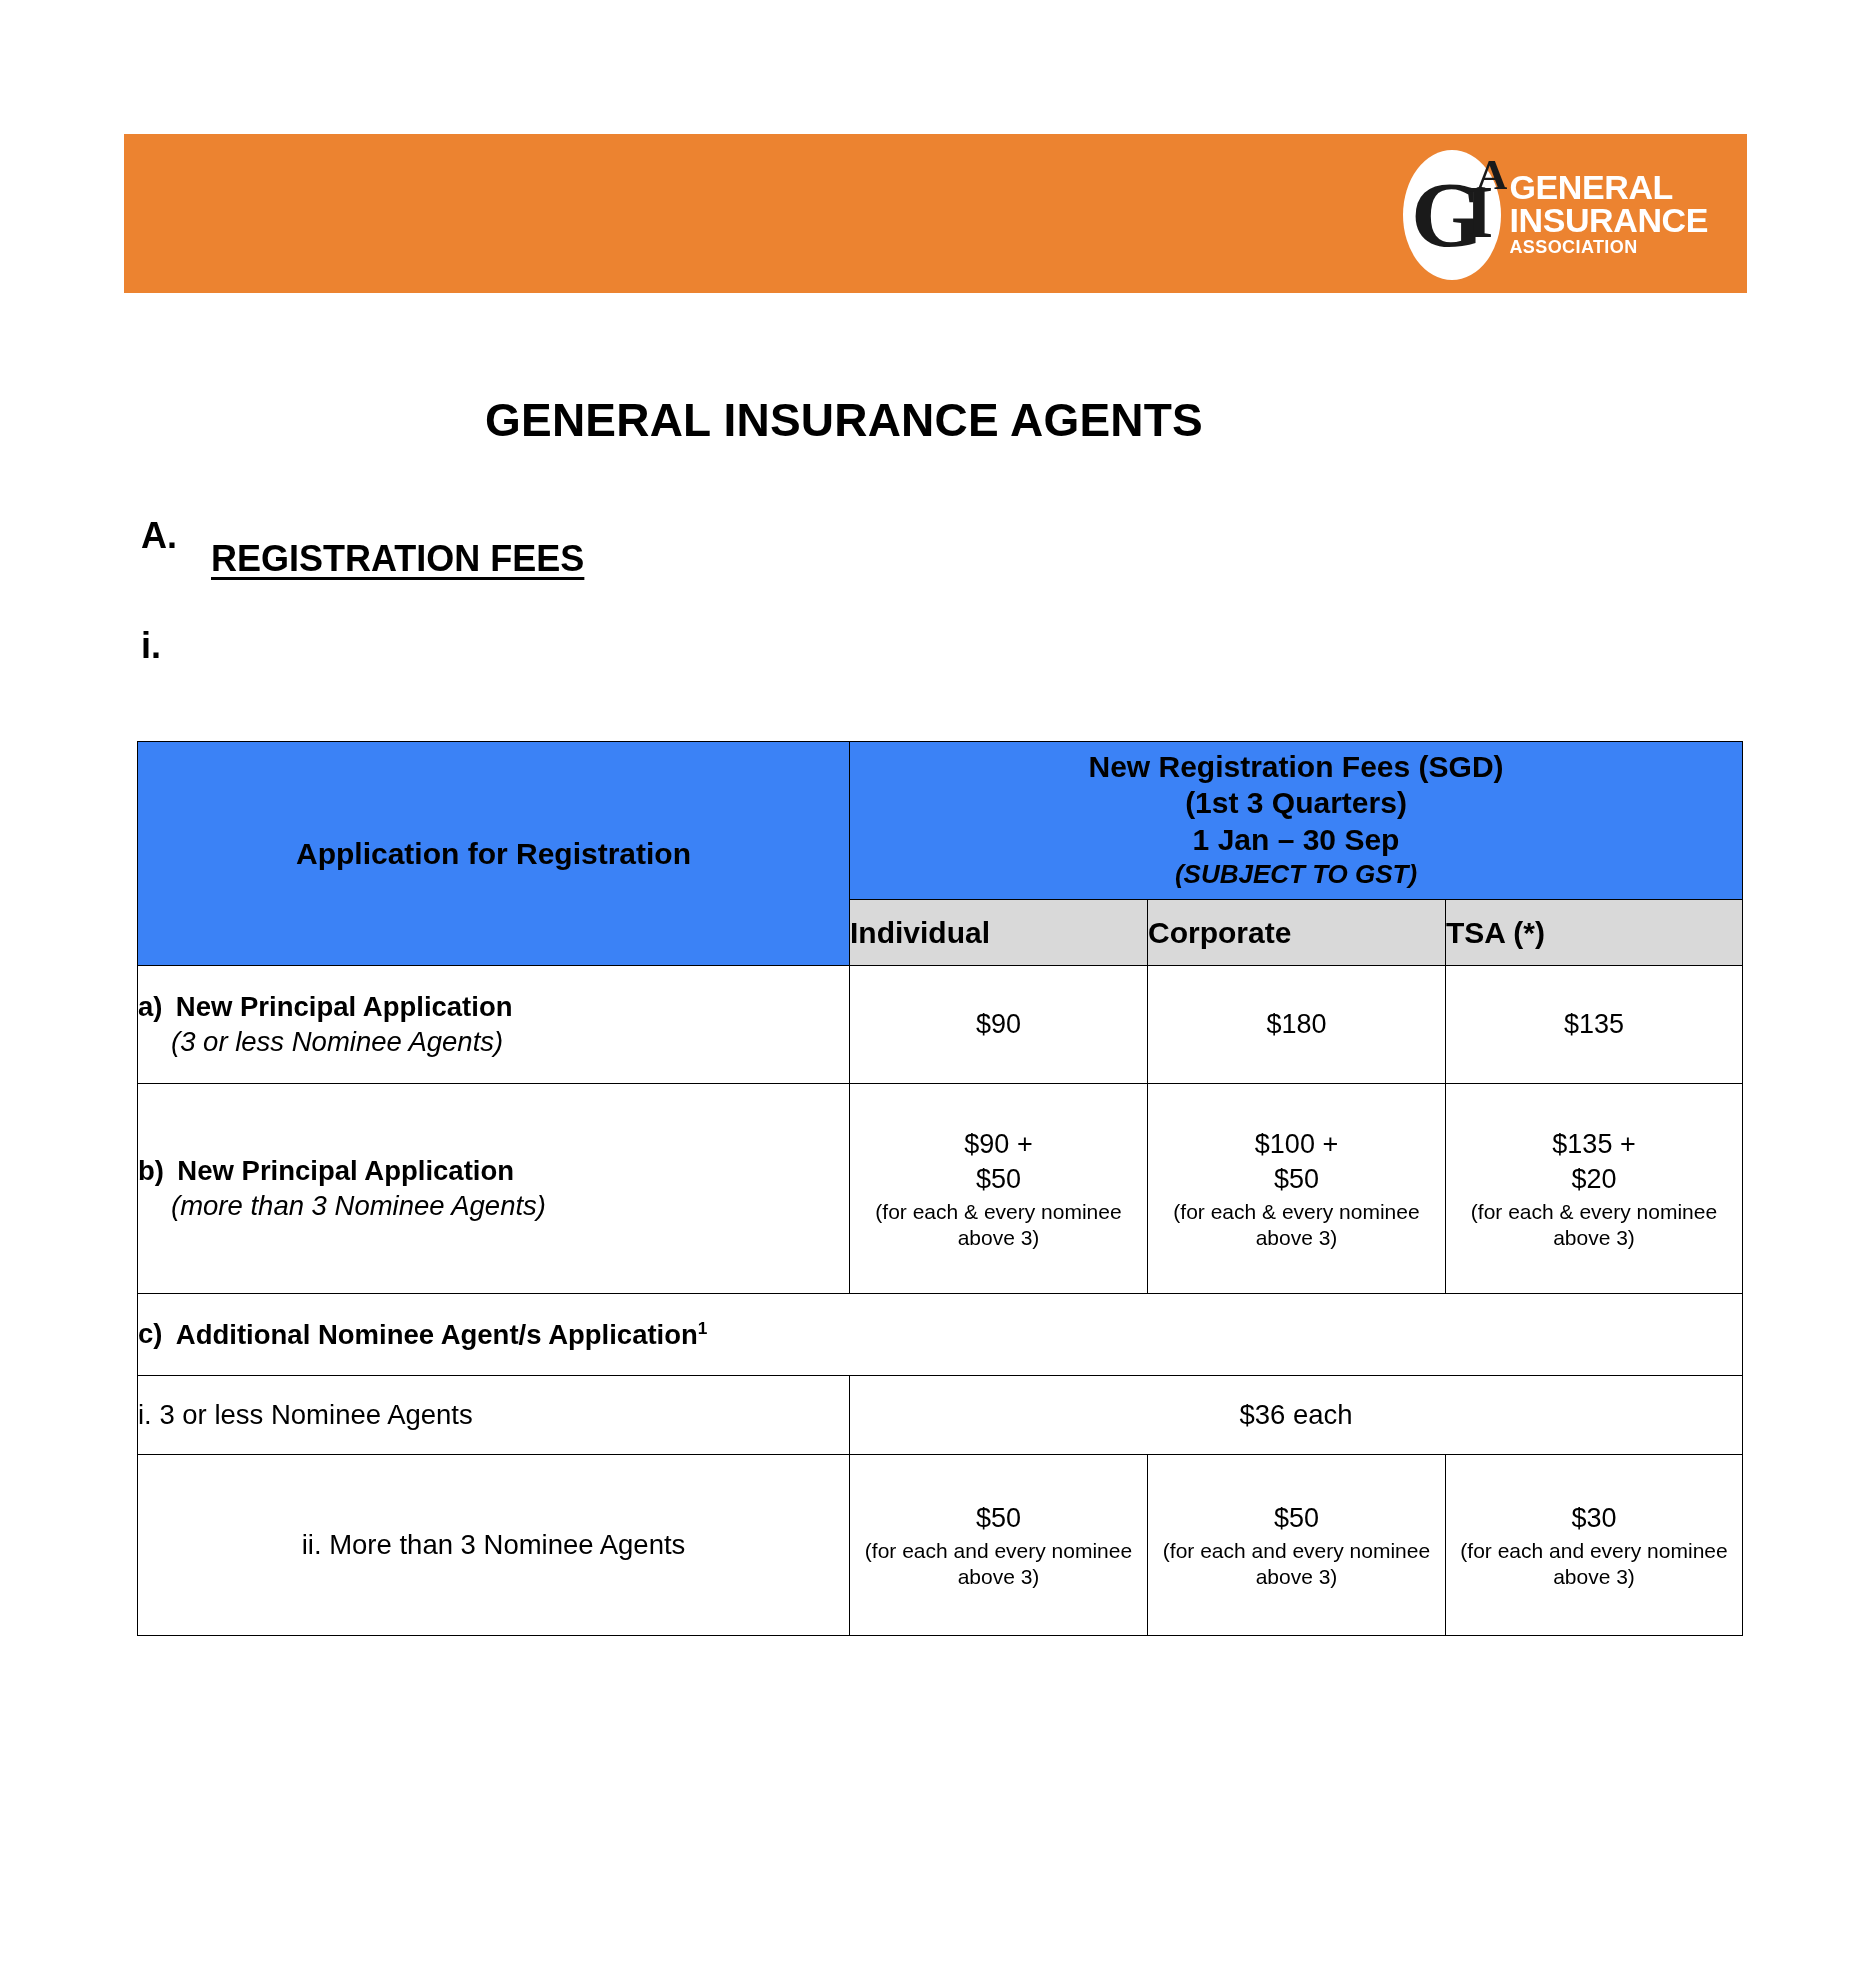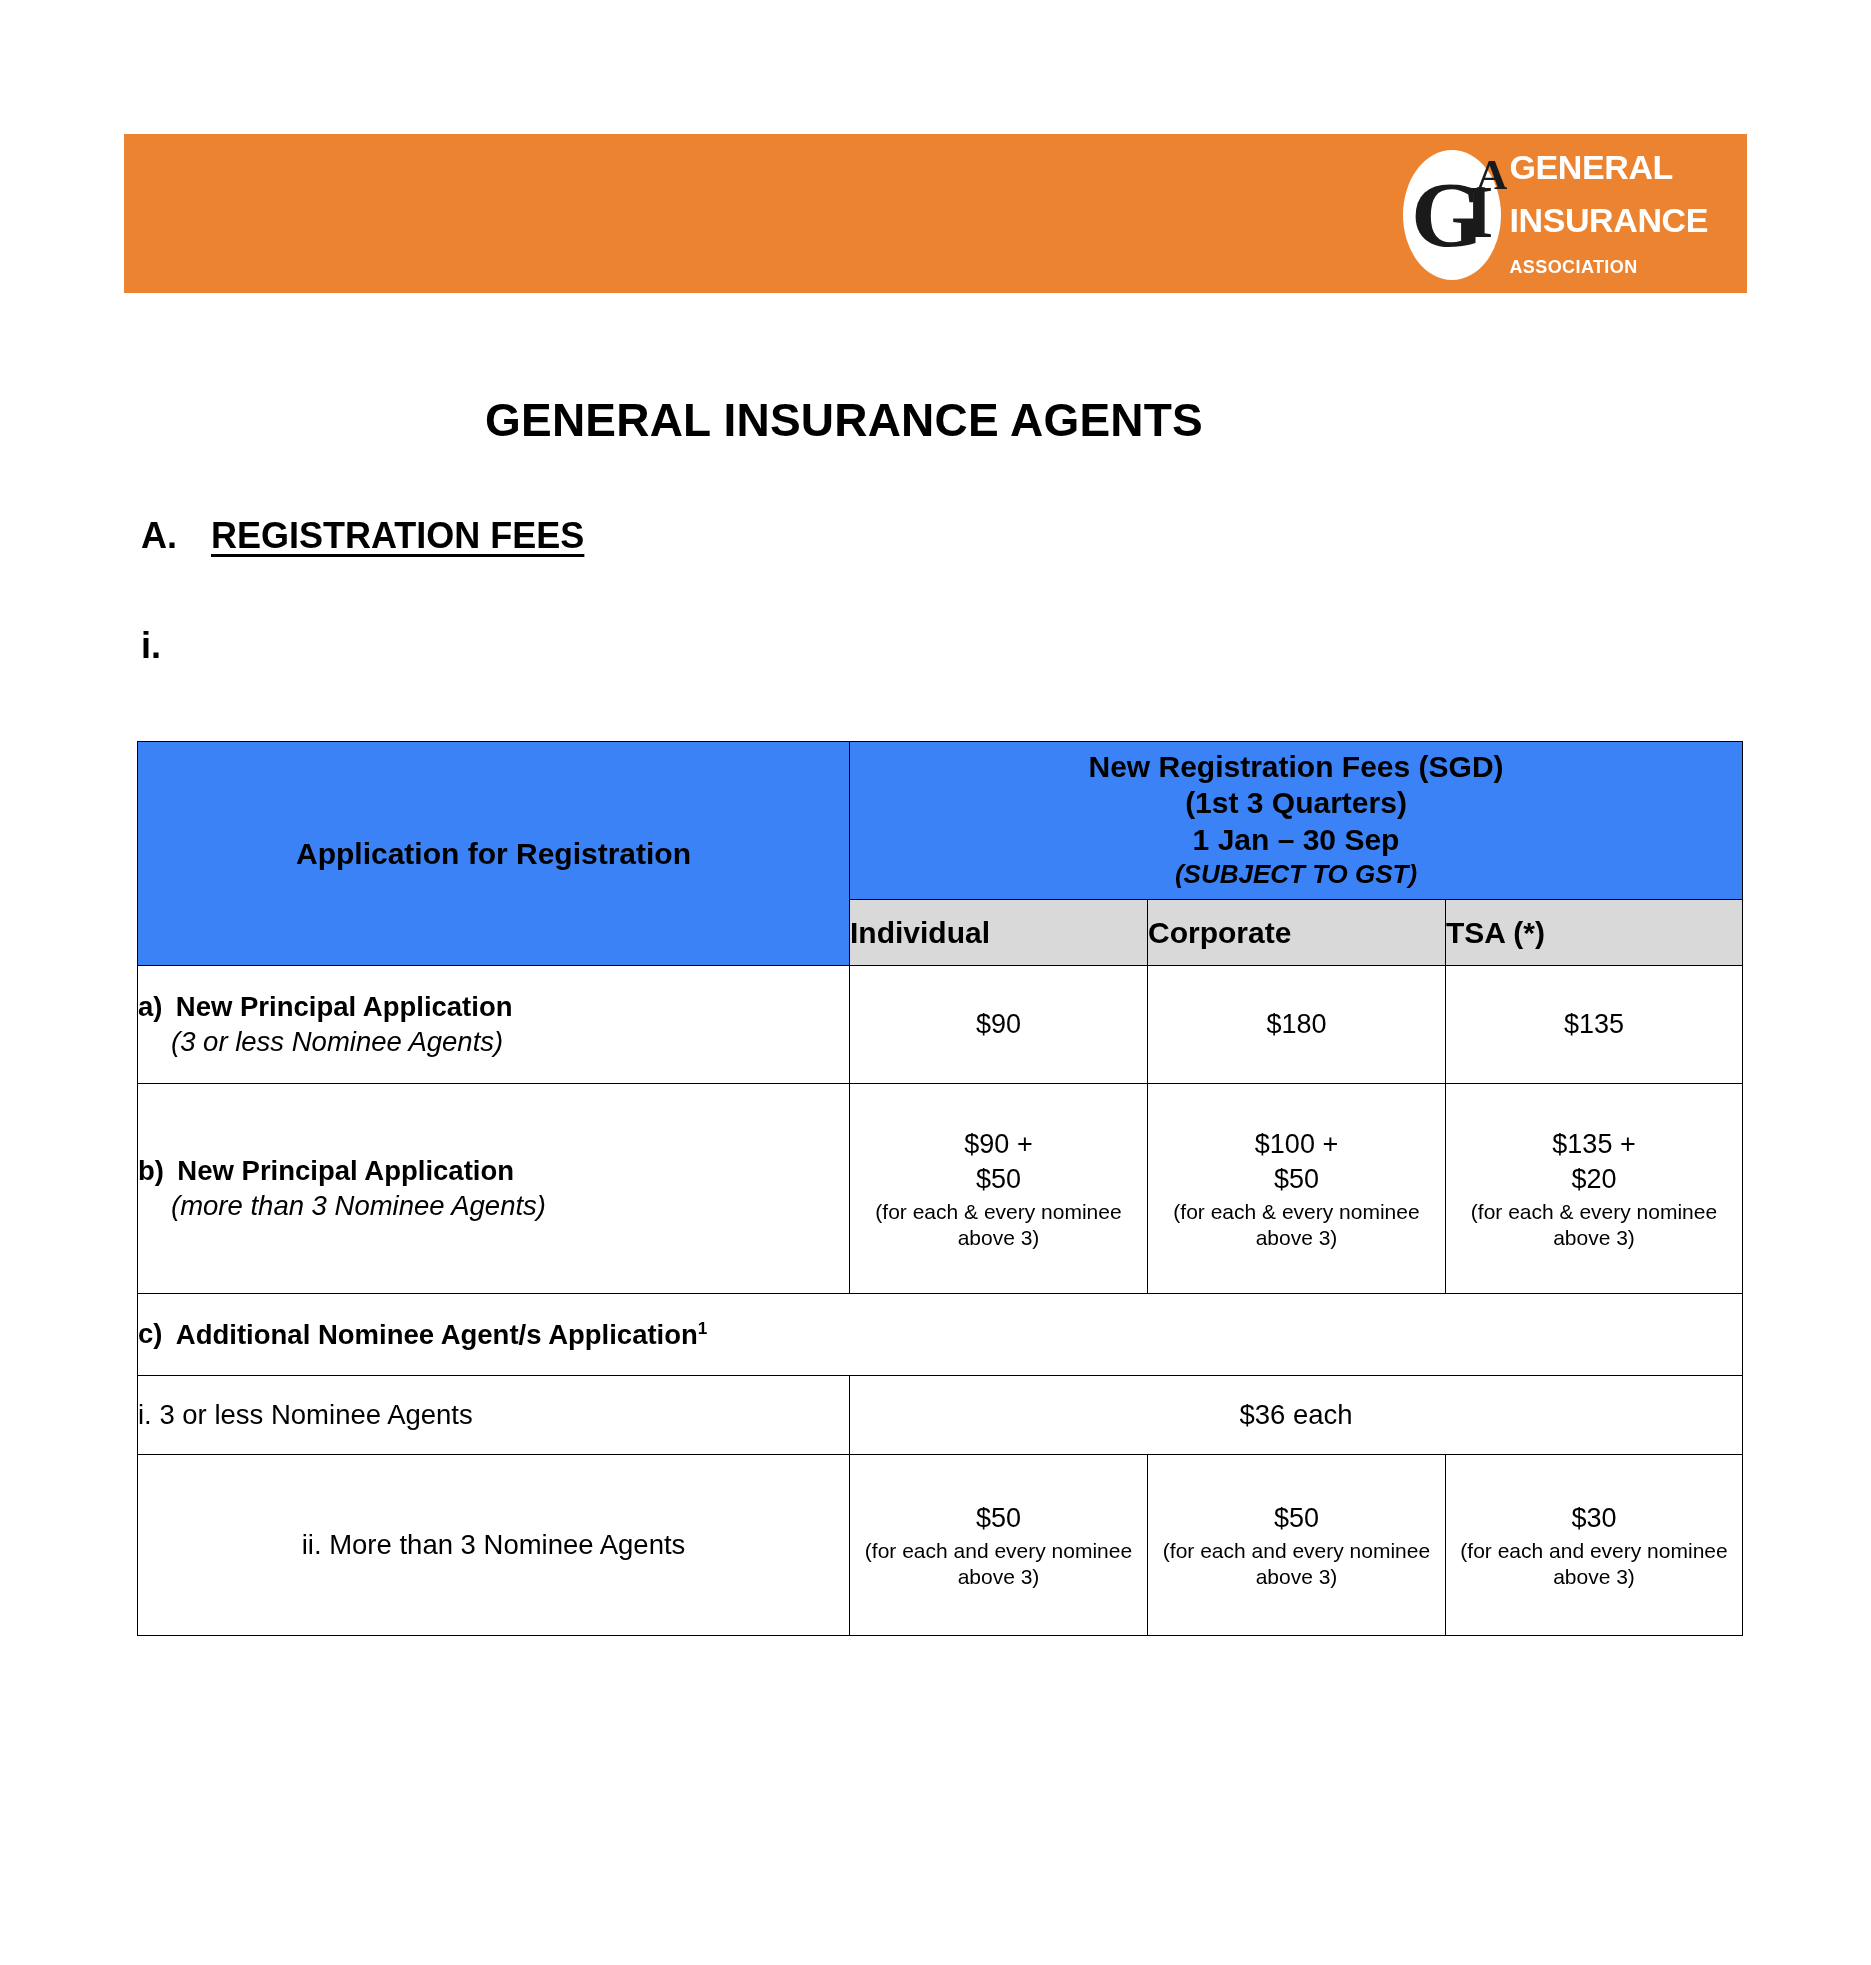--- a/index.html
+++ b/index.html
@@ -79,21 +79,20 @@
     line-height: 1;
   }
   .logo-text {
     display: flex;
     flex-direction: column;
     justify-content: center;
     margin-left: -3.9px;
     color: #ffffff;
     font-family: "Liberation Sans", sans-serif;
     font-weight: 700;
-    gap: 20px;
   }
   .logo-line1 { font-size: 34px; letter-spacing: -0.4px; line-height: 0.98; }
   .logo-line2 { font-size: 34px; letter-spacing: -0.4px; line-height: 0.98; }
   .logo-line3 { font-size: 18px; letter-spacing: 0.4px; line-height: 1.2; }
 
   
   .doc-title {
     position: absolute;
     left: 0;
     top: 393px;
@@ -105,21 +104,21 @@
   }
   .section-a {
     position: absolute;
     left: 141px;
     top: 515px;
     font-size: 36px;
     font-weight: 700;
     display: flex;
     gap: 34px;
   }
-  .section-a .underlined { text-decoration: underline; text-underline-offset: 5.5px; text-decoration-thickness: 3.1px; }
+  .section-a .underlined { text-decoration: underline; text-underline-offset: 5.5px; text-decoration-thickness: 3.1px; margin-top: 23px; }
   .section-i {
     position: absolute;
     left: 141px;
     top: 625px;
     font-size: 36px;
     font-weight: 700;
     display: flex;
     gap: 39px;
   }
 

